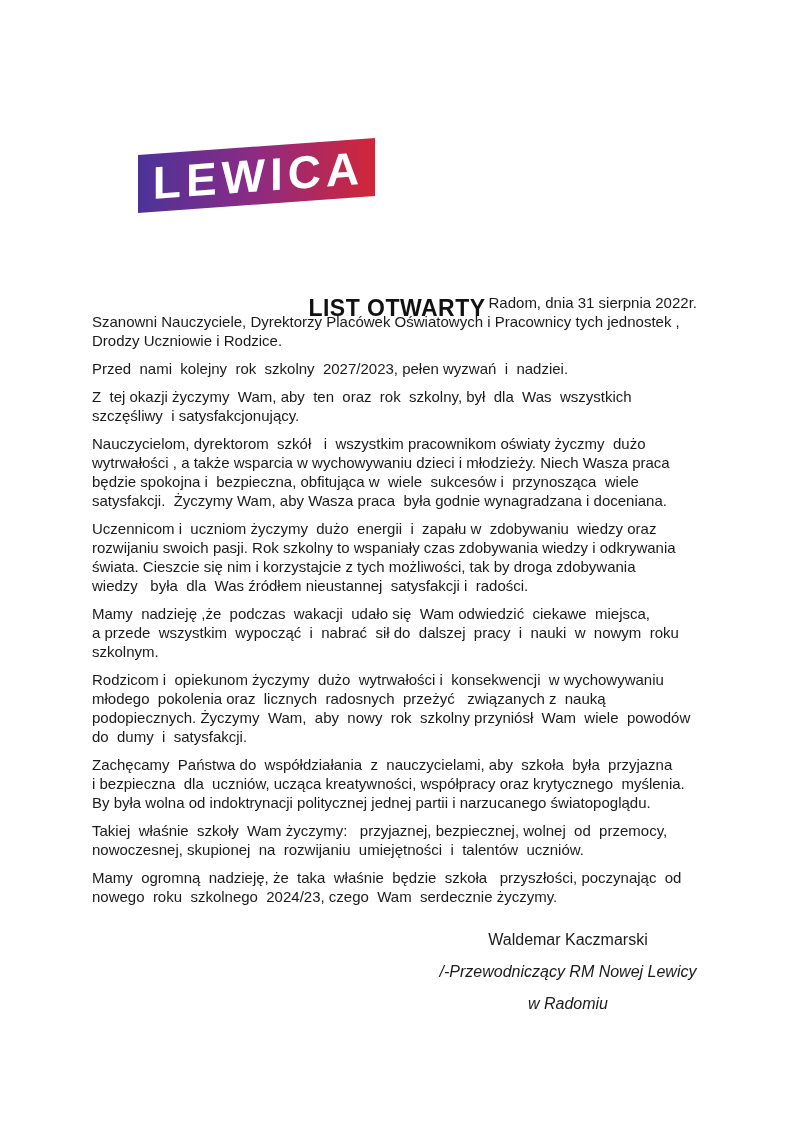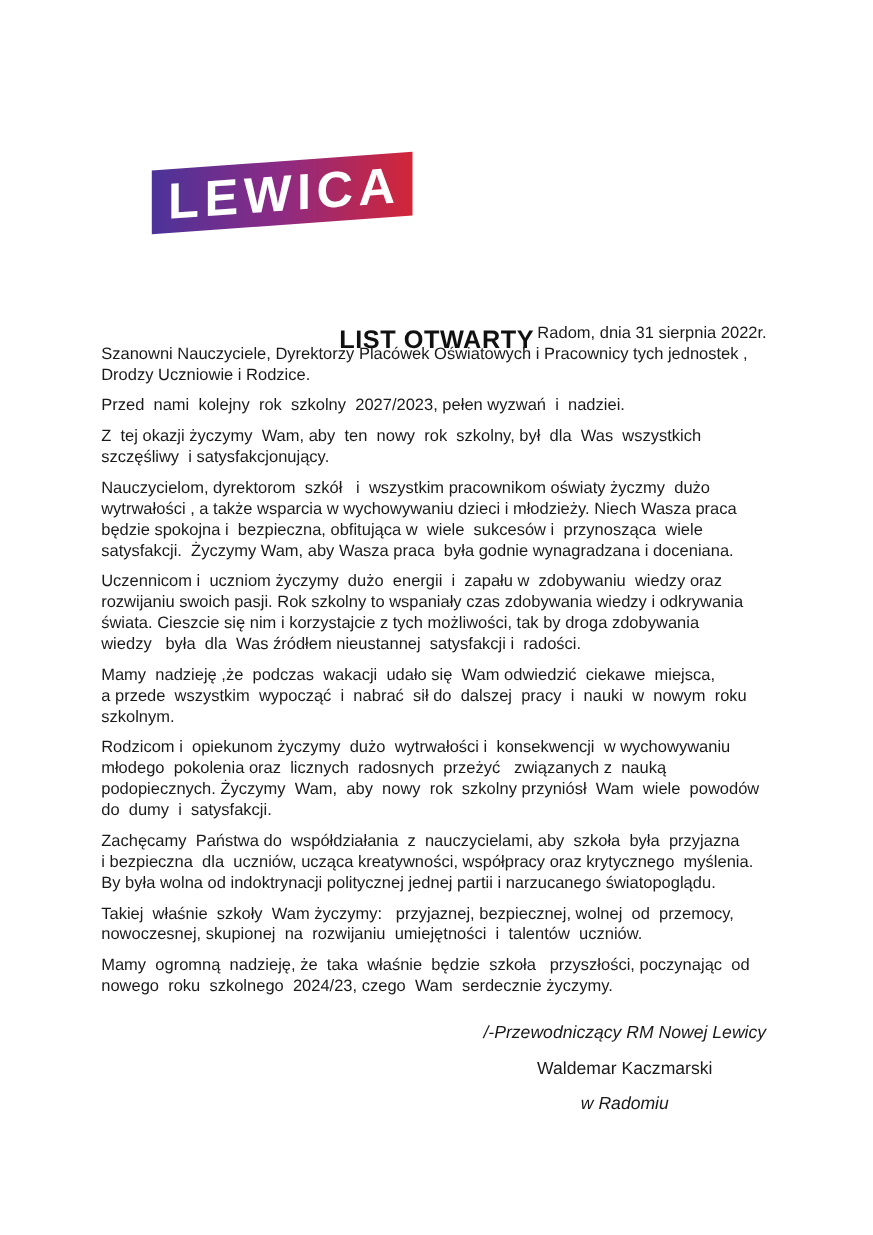--- a/index.html
+++ b/index.html
@@ -97,21 +97,21 @@
   </div>
 
   <div class="dateline">Radom, dnia 31 sierpnia 2022r.</div>
 
   <h1 class="title">LIST OTWARTY</h1>
 
   <div class="letter-body">
     <p class="para">Szanowni Nauczyciele, Dyrektorzy Placówek Oświatowych i Pracownicy tych jednostek ,
 Drodzy Uczniowie i Rodzice.</p>
     <p class="para">Przed  nami  kolejny  rok  szkolny  2027/2023, pełen wyzwań  i  nadziei.</p>
-    <p class="para">Z  tej okazji życzymy  Wam, aby  ten  nowy  rok  szkolny, był  dla  Was  wszystkich
+    <p class="para">Z  tej okazji życzymy  Wam, aby  ten  oraz  rok  szkolny, był  dla  Was  wszystkich
 szczęśliwy  i satysfakcjonujący.</p>
     <p class="para">Nauczycielom, dyrektorom  szkół   i  wszystkim pracownikom oświaty życzmy  dużo
 wytrwałości , a także wsparcia w wychowywaniu dzieci i młodzieży. Niech Wasza praca
 będzie spokojna i  bezpieczna, obfitująca w  wiele  sukcesów i  przynosząca  wiele
 satysfakcji.  Życzymy Wam, aby Wasza praca  była godnie wynagradzana i doceniana.</p>
     <p class="para">Uczennicom i  uczniom życzymy  dużo  energii  i  zapału w  zdobywaniu  wiedzy oraz
 rozwijaniu swoich pasji. Rok szkolny to wspaniały czas zdobywania wiedzy i odkrywania
 świata. Cieszcie się nim i korzystajcie z tych możliwości, tak by droga zdobywania
 wiedzy   była  dla  Was źródłem nieustannej  satysfakcji i  radości.</p>
     <p class="para">Mamy  nadzieję ,że  podczas  wakacji  udało się  Wam odwiedzić  ciekawe  miejsca,
@@ -124,18 +124,18 @@
     <p class="para">Zachęcamy  Państwa do  współdziałania  z  nauczycielami, aby  szkoła  była  przyjazna
 i bezpieczna  dla  uczniów, ucząca kreatywności, współpracy oraz krytycznego  myślenia.
 By była wolna od indoktrynacji politycznej jednej partii i narzucanego światopoglądu.</p>
     <p class="para">Takiej  właśnie  szkoły  Wam życzymy:   przyjaznej, bezpiecznej, wolnej  od  przemocy,
 nowoczesnej, skupionej  na  rozwijaniu  umiejętności  i  talentów  uczniów.</p>
     <p class="para">Mamy  ogromną  nadzieję, że  taka  właśnie  będzie  szkoła   przyszłości, poczynając  od
 nowego  roku  szkolnego  2024/23, czego  Wam  serdecznie życzymy.</p>
   </div>
 
   <div class="signature">
+    <div class="sig-line">Waldemar Kaczmarski</div>
     <div class="sig-line sig-italic">/-Przewodniczący RM Nowej Lewicy</div>
-    <div class="sig-line">Waldemar Kaczmarski</div>
     <div class="sig-line sig-italic">w Radomiu</div>
   </div>
 
 </div>
 
 </body></html>

